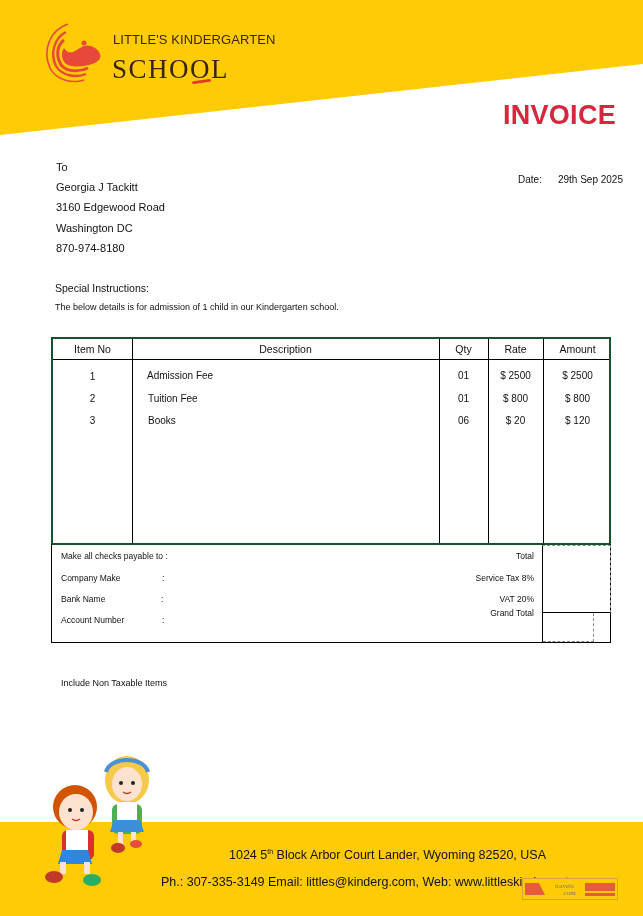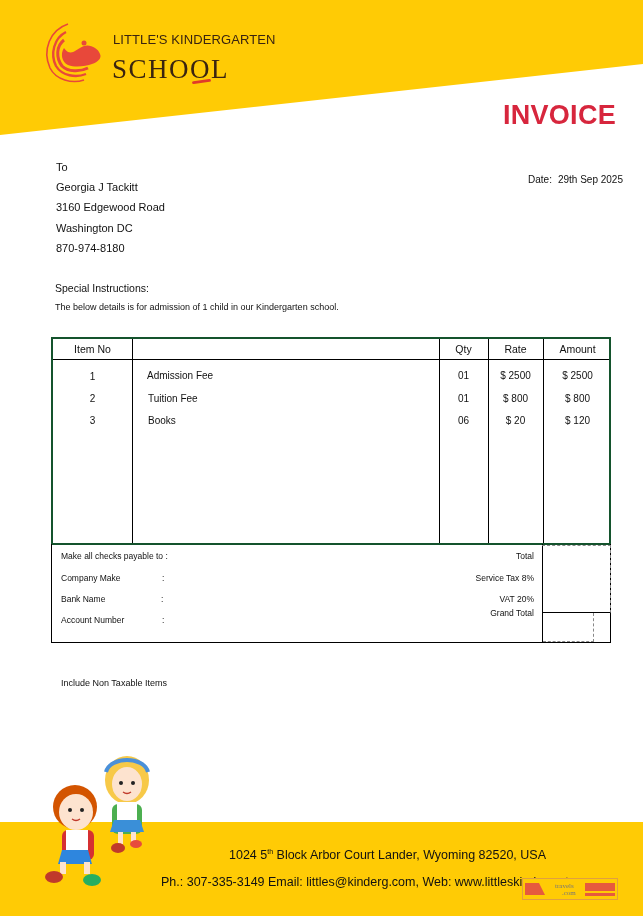--- a/index.html
+++ b/index.html
@@ -8,21 +8,21 @@
 
   .header-band { position: absolute; left: 0; top: 0; width: 643px; height: 140px; }
   .logo { position: absolute; left: 40px; top: 18px; width: 70px; height: 70px; }
   .brand-top { position: absolute; left: 113px; top: 32px; font-size: 13px; color: #3a2410; letter-spacing: 0.1px; }
   .brand-school { position: absolute; left: 112px; top: 54px; font-family: "Liberation Serif", "DejaVu Serif", serif; font-size: 27px; color: #3a2410; letter-spacing: 1.5px; }
   .brand-school .o-accent { position: relative; color: #3a2410; }
   .brand-school .o-accent::after { content: ""; position: absolute; left: 2px; right: 0; bottom: 1px; height: 3px; background: #e03a2a; border-radius: 2px; transform: rotate(-8deg); }
 
   .invoice-title { position: absolute; right: 27px; top: 100px; font-size: 27px; font-weight: bold; color: #d7263d; letter-spacing: 0.3px; }
   .date-line { position: absolute; right: 20px; top: 174px; font-size: 10px; color: #111; }
-  .date-line span + span { margin-left: 6px; }
+  .date-line span + span { margin-left: 16px; }
 
   .to-block { position: absolute; left: 56px; top: 157px; font-size: 11px; line-height: 20.2px; color: #111; }
 
   .special-title { position: absolute; left: 55px; top: 282px; font-size: 10.5px; color: #111; }
   .special-text { position: absolute; left: 55px; top: 302px; font-size: 9px; color: #111; }
 
   .items-table { position: absolute; left: 51px; top: 337px; width: 560px; height: 208px; border: 2px solid #14532d; }
   .items-table .hdr { position: absolute; left: 0; top: 0; width: 100%; height: 21px; border-bottom: 1px solid #000; }
   .col-line { position: absolute; top: 0; bottom: 0; width: 1px; background: #000; }
   .cell { position: absolute; font-size: 10px; text-align: center; }
@@ -87,20 +87,21 @@
 <div class="special-text">The below details is for admission of 1 child in our Kindergarten school.</div>
 
 <div class="items-table">
   <div class="col-line" style="left:79px"></div>
   <div class="col-line" style="left:386px"></div>
   <div class="col-line" style="left:435px"></div>
   <div class="col-line" style="left:490px"></div>
 
   <div class="hdr">
     <div class="cell" style="left:0;width:79px">Item No</div>
+    <div class="cell" style="left:79px;width:307px">Description</div>
     <div class="cell" style="left:386px;width:49px">Qty</div>
     <div class="cell" style="left:435px;width:55px">Rate</div>
     <div class="cell" style="left:490px;width:69px">Amount</div>
   </div>
 
   <div>
     <div class="cell" style="left:0;width:79px;top:32px">1</div>
     <div class="cell" style="left:94px;top:31px;text-align:left">Admission Fee</div>
     <div class="cell" style="left:386px;width:49px;top:31px">01</div>
     <div class="cell" style="left:435px;width:55px;top:31px">$ 2500</div>

